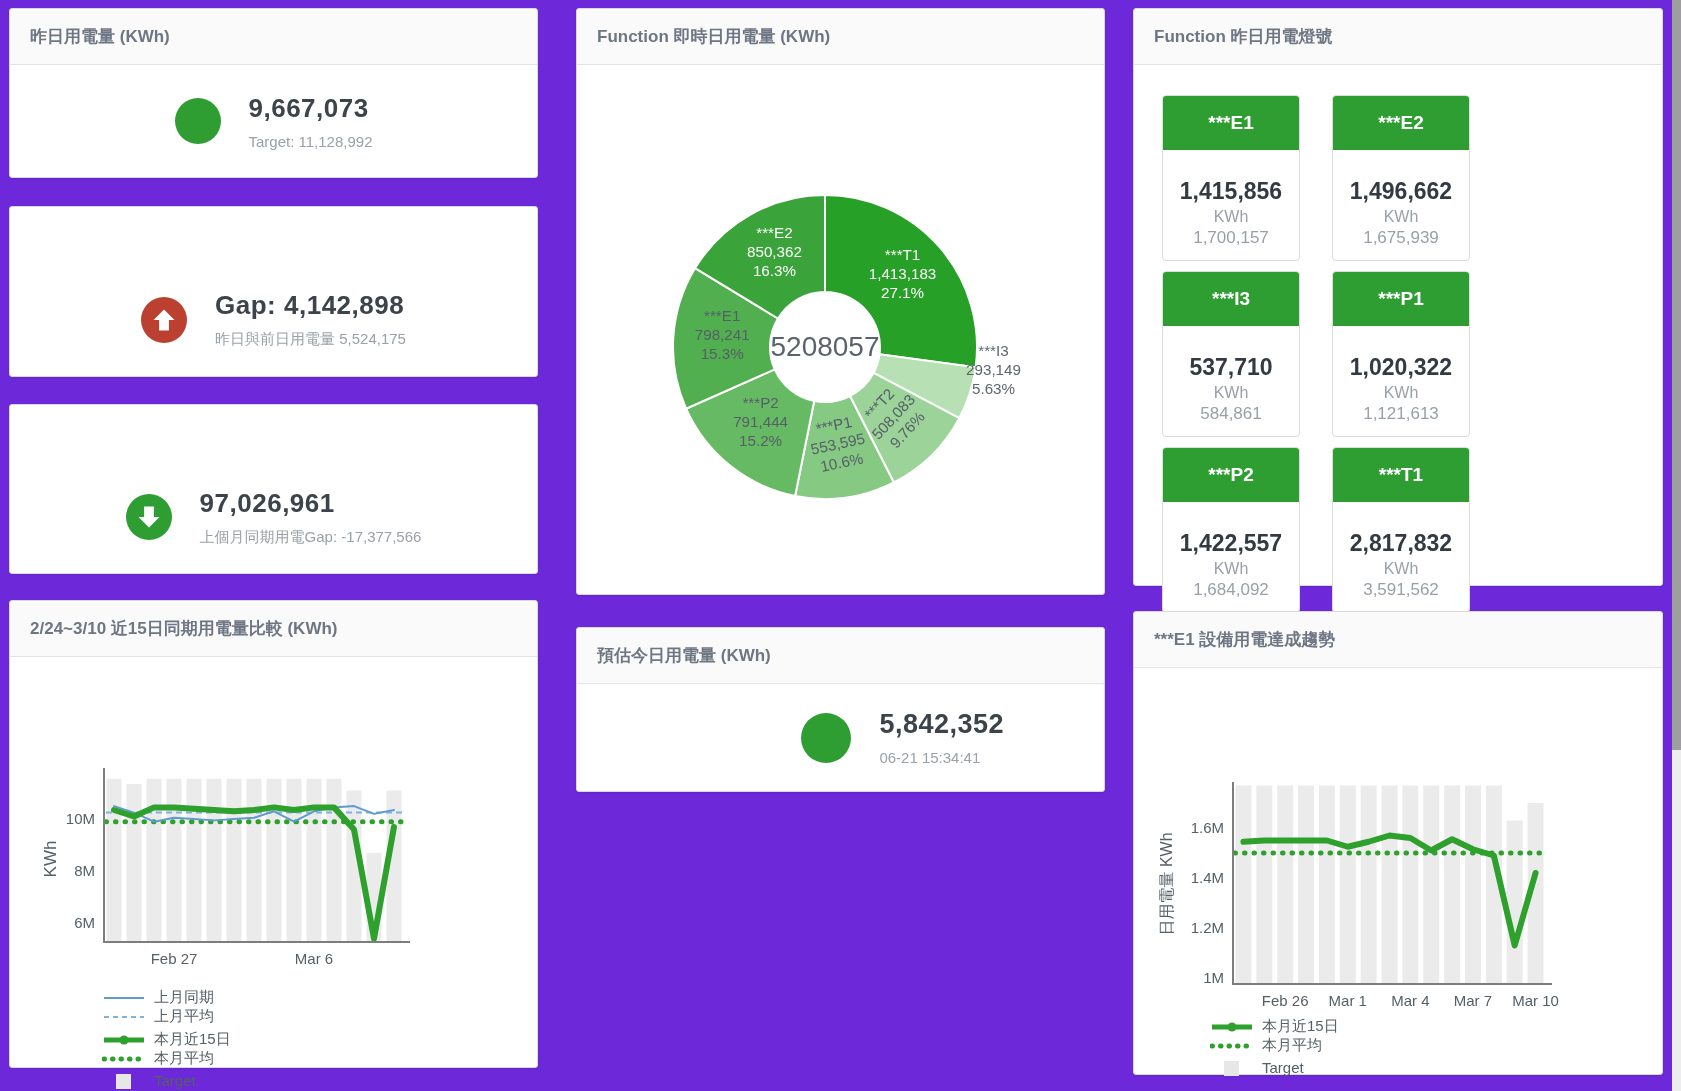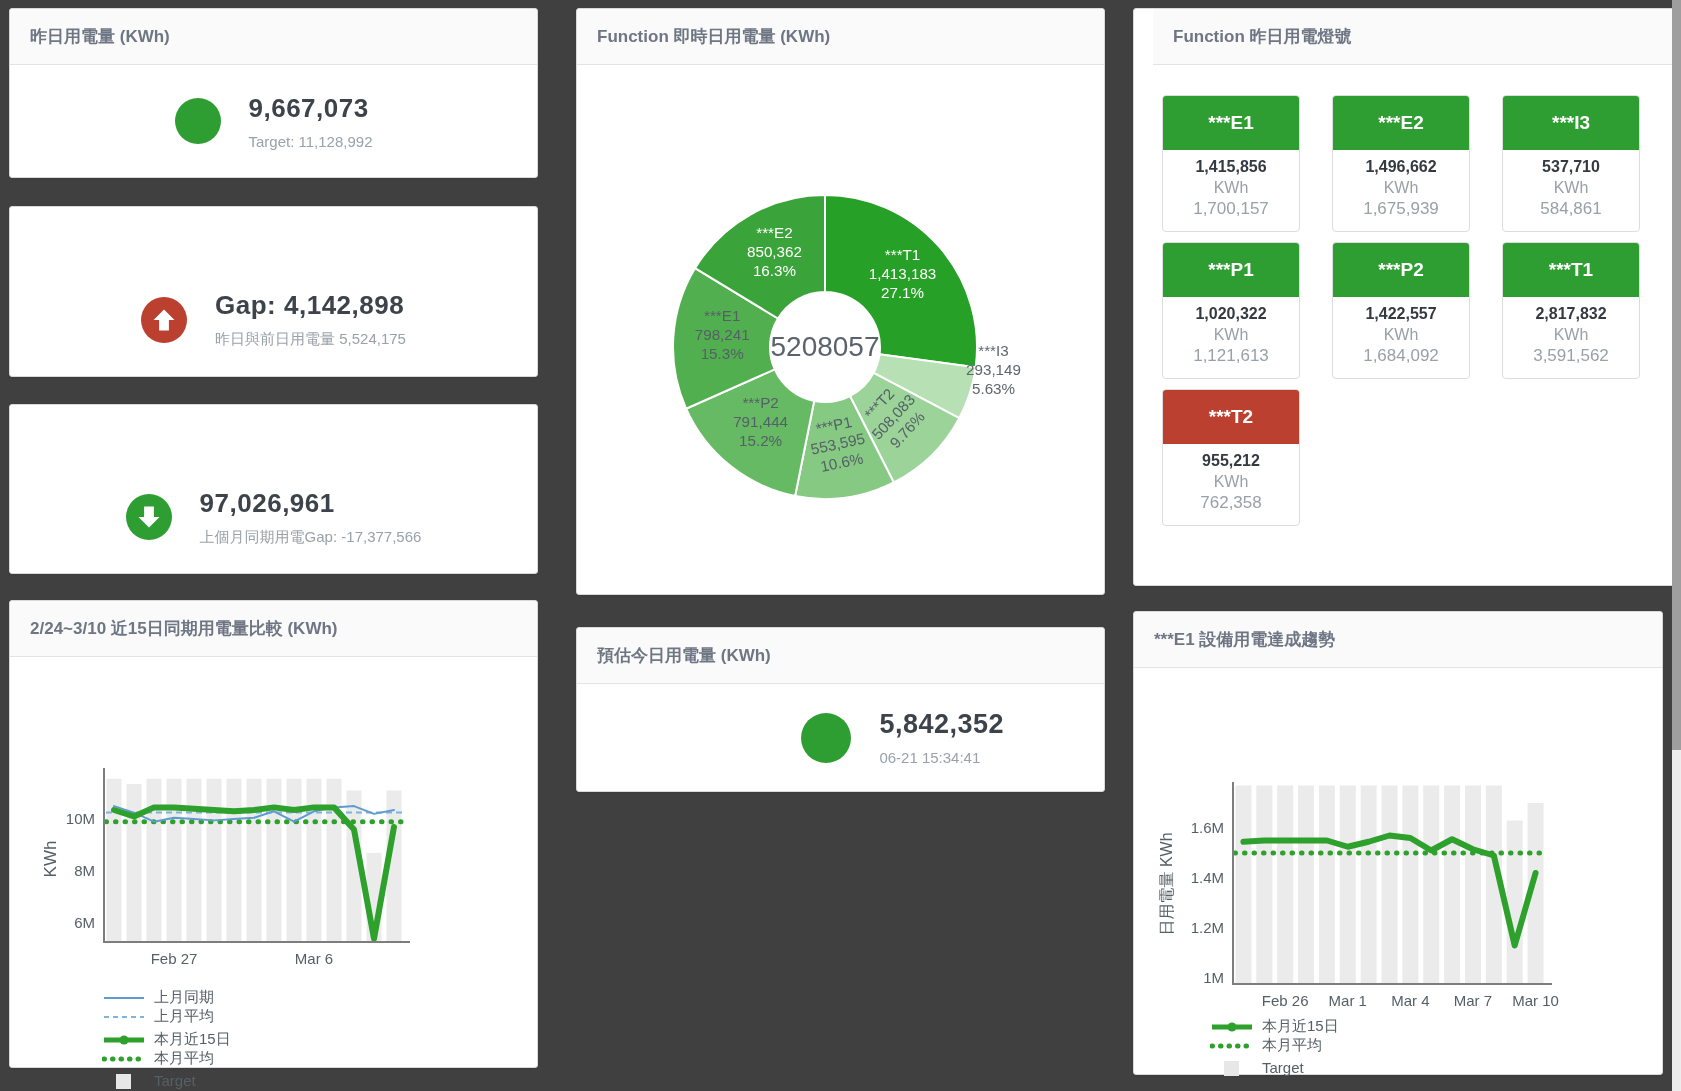--- a/index.html
+++ b/index.html
@@ -1,31 +1,31 @@
 <!DOCTYPE html>
 <html><head>
 <meta charset="utf-8">
 <style>
   html,body{margin:0;padding:0;background:#e9e9e9;font-family:"Liberation Sans","DejaVu Sans",sans-serif;}
-  .stage{position:relative;width:1681px;height:1091px;background:#404040;overflow:hidden;}
+  .stage{position:relative;width:1681px;height:1091px;background:#6d28d9;overflow:hidden;}
   .card{position:absolute;background:#fff;border:1px solid #d9d9d9;border-radius:3px;box-shadow:0 1px 2px rgba(0,0,0,.08);}
   .panel-header{height:56px;display:flex;align-items:center;padding:0 20px;background:#fafafa;border-bottom:1px solid #e3e3e3;border-radius:3px 3px 0 0;box-sizing:border-box;}
   .panel-title{color:#6e7684;font-weight:bold;font-size:17px;white-space:nowrap;}
   .stat-body{position:absolute;top:56px;left:0;right:0;bottom:0;display:flex;align-items:center;justify-content:center;gap:28px;}
   .stat-circle{width:46px;height:46px;border-radius:50%;flex:0 0 auto;display:flex;align-items:center;justify-content:center;}
   .stat-text{display:flex;flex-direction:column;}
   .stat-value{font-size:26px;font-weight:bold;color:#3c434a;letter-spacing:.5px;}
   .stat-sub{font-size:15px;color:#9aa1a8;margin-top:9px;}
   .arrow-svg{width:28px;height:28px;display:block;}
   
   .tiles{position:absolute;top:56px;left:0;right:0;bottom:0;display:flex;flex-wrap:wrap;align-content:flex-start;gap:10px 32px;padding:30px 28px;}
   .tile{width:136px;border:1px solid #ddd;border-radius:4px;background:#fff;overflow:hidden;}
   .tile-header{height:54px;display:flex;align-items:center;justify-content:center;color:#fff;font-weight:bold;font-size:19px;}
   .tile-body{padding:8px 4px 12px 4px;text-align:center;}
-  .tile-value{font-size:16px;font-weight:bold;color:#333a41;}
+  .tile-value{font-size:23px;font-weight:bold;color:#333a41;margin-top:20px;}
   .tile-unit{font-size:16px;color:#99a0a7;margin-top:3px;}
   .tile-target{font-size:17px;color:#99a0a7;margin-top:2px;}
   
   .legend{position:absolute;display:flex;flex-direction:column;gap:4px;}
   .legend-row{display:flex;align-items:center;flex-direction:column;}
   .legend-item{display:flex;align-items:center;gap:8px;min-width:150px;cursor:pointer;}
   .legend-label{font-size:15px;color:#555f66;}
   
   .scroll-track{position:absolute;right:0;top:0;width:9px;height:100%;background:#ededed;}
   .scroll-thumb{position:absolute;right:0;top:0;width:9px;height:750px;background:#9e9e9e;}
@@ -179,21 +179,21 @@
     </div>
     <div class="stat-body" style="justify-content:flex-end;padding-right:100px;">
       <div class="stat-circle" style="background:#2e9e33;width:50px;height:50px;"></div>
       <div class="stat-text">
         <span class="stat-value" style="font-size:27px;">5,842,352</span>
         <span class="stat-sub">06-21 15:34:41</span>
       </div>
     </div>
   </div>
 
-  <div class="card" style="left:1133px;top:8px;width:528px;height:576px;padding-left:19px;">
+  <div class="card" style="left:1133px;top:8px;width:528px;height:576px;">
     <div class="panel-header">
       <span class="panel-title">Function 昨日用電燈號</span>
     </div>
     <div class="tiles" id="lights-tiles">
         <div class="tile">
           <div class="tile-header" style="background: rgb(46, 158, 51);">***E1</div>
           <div class="tile-body">
             <div class="tile-value">1,415,856</div>
             <div class="tile-unit">KWh</div>
             <div class="tile-target">1,700,157</div>

